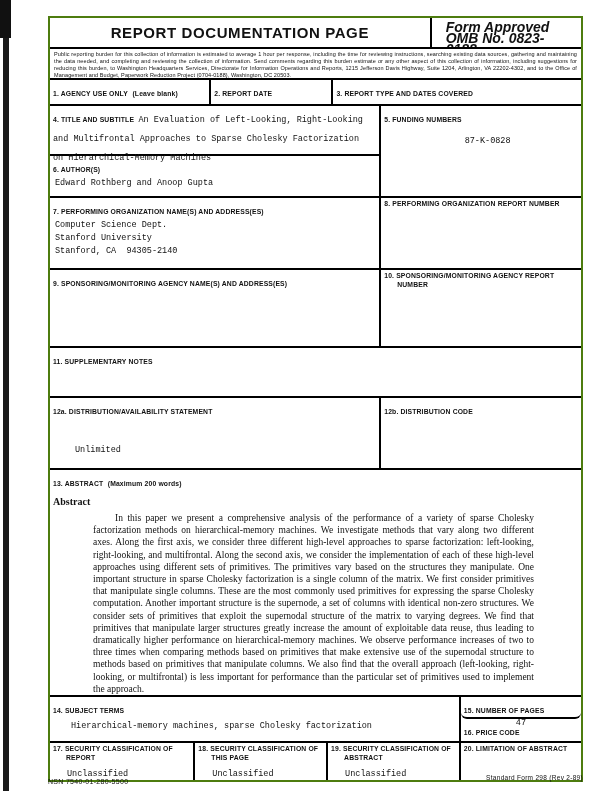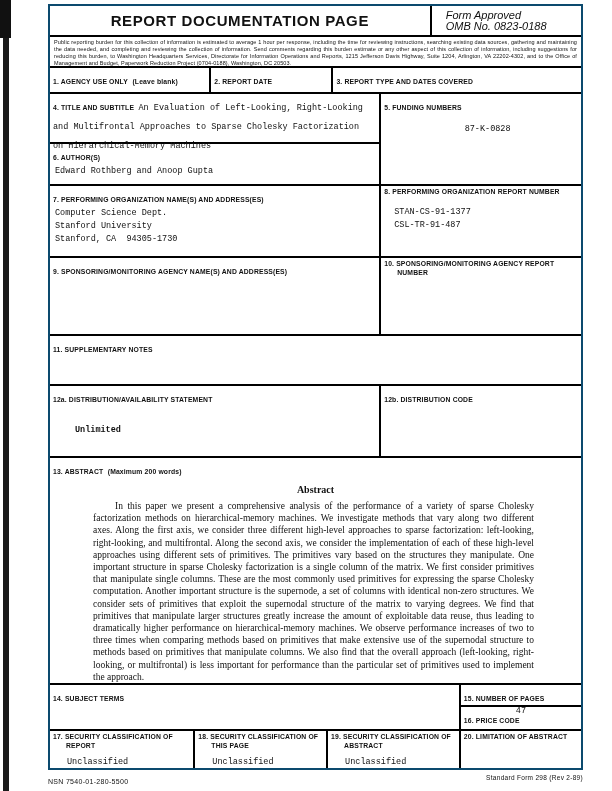--- a/index.html
+++ b/index.html
@@ -4,44 +4,44 @@
 <style>
   * { margin:0; padding:0; box-sizing:border-box; }
   html,body { width:612px; height:791px; background:#f4f3ef; }
   body { position:relative; font-family:"Liberation Sans", sans-serif; color:#111; }
   .page { position:absolute; inset:0; background:#ffffff; overflow:hidden; }
 
   
   .scan-bar { position:absolute; left:3px; top:0; width:6px; height:791px; background:#1a1a1a; }
   .scan-nub { position:absolute; left:0; top:0; width:11px; height:38px; background:#111; }
 
-  .form { position:absolute; left:48px; top:4px; width:535px; height:766px;
-          border:2px solid #0c4a6e; background:#fff; display:flex; flex-direction:column; }
+  .form { position:absolute; left:48px; top:16px; width:535px; height:766px;
+          border:2px solid #4d7c0f; background:#fff; display:flex; flex-direction:column; }
 
   .row { display:flex; border-bottom:2px solid #000; }
   .row:last-child { border-bottom:none; }
   .cell { position:relative; overflow:hidden; }
   .cell + .cell { border-left:2px solid #000; }
 
   .r-header { height:31px; }
   .r-burden { height:31px; }
   .r-1      { height:26px; }
   .r-45     { height:92px; }
   .r-78     { height:72px; }
   .r-910    { height:78px; }
   .r-11     { height:50px; }
   .r-12     { height:72px; }
   .r-13     { height:227px; }
   .r-14     { height:46px; }
   .r-17     { height:37px; }
 
   .title-cell { width:71.5%; display:flex; align-items:center; justify-content:center; }
   .doc-title { font-size:15px; font-weight:bold; letter-spacing:.6px; }
-  .approved-cell { width:28.5%; padding:4px 8px 16px 14px; font-style:italic; font-weight:400;
-                   font-size:11px; line-height:11px; }
+  .approved-cell { width:28.5%; padding:4px 8px 16px 14px; font-style:italic; font-weight:700;
+                   font-size:14px; line-height:11px; }
 
   .burden-cell { width:100%; padding:2px 4px; }
   .burden-text { font-size:5.5px; line-height:6.9px; text-align:justify; letter-spacing:.1px; }
 
   .label { font-size:6.8px; font-weight:bold; letter-spacing:.15px; line-height:8.5px; }
   .hang { display:block; padding-left:13px; text-indent:-13px; }
   .pad { padding:2px 3px; }
 
   .mono { font-family:"Liberation Mono","DejaVu Sans Mono",monospace; font-size:8.5px;
           line-height:13px; white-space:pre-wrap; }
@@ -49,34 +49,34 @@
   .c30 { width:30%; } .c23 { width:23%; } .c47 { width:47%; }
   .c62 { width:62%; } .c38 { width:38%; }
   .c77 { width:77%; } .c23r { width:23%; }
   .q1 { width:27%; } .q2 { width:25%; } .q3 { width:25%; } .q4 { width:23%; }
 
   .stack { display:flex; flex-direction:column; }
   .stack .sub { border-bottom:2px solid #000; }
   .stack .sub:last-child { border-bottom:none; }
   .sub-title { height:50px; }
   .sub-auth  { flex:1; }
-  .sub-15 { height:22px; }
+  .sub-15 { height:22px;border-radius:6px; }
   .sub-16 { flex:1; }
 
   .v-funding { margin:9px 0 0 13px;text-align:center; }
   .v-auth    { margin:1px 0 0 2px; }
   .v-org     { margin:1px 0 0 2px; }
   .v-repnum  { margin:9px 0 0 10px; }
   .v-sponsor { margin:13px 0 0 13px; }
-  .v-distrib { margin:18px 0 0 22px;font-weight:bold; }
+  .v-distrib { margin:26px 0 0 22px; }
   .v-subject { margin:3px 0 0 18px; }
   .v-pages   { text-align:center; margin-top:0px; }
   .v-class   { margin:6px 0 0 14px;font-family:Liberation Mono, monospace; }
 
-  .abstract-heading { text-align:center; font-family:"Liberation Serif",serif;
+  .abstract-heading { text-align:left; font-family:"Liberation Serif",serif;
                       font-weight:bold; font-size:10px; margin-top:6px; }
   .abstract-body { font-family:"Liberation Serif",serif; font-size:9.5px; line-height:12.2px;
                    text-align:justify; text-indent:22px; margin:5px 44px 0 40px; }
 
   .footer-nsn { position:absolute; left:48px; top:778px; font-size:7px; letter-spacing:.3px; }
   .footer-sf  { position:absolute; right:29px; top:774px; font-size:6.5px; letter-spacing:.3px; }
 </style>
 </head>
 <body>
 
@@ -135,26 +135,24 @@
         <span class="label">5. FUNDING NUMBERS</span>
         <div class="mono v-funding">87-K-0828</div>
       </div>
     </div>
 
     <div class="row r-78">
       <div class="cell c62 pad">
         <span class="label">7. PERFORMING ORGANIZATION NAME(S) AND ADDRESS(ES)</span>
         <div class="mono v-org">Computer Science Dept.
 Stanford University
-Stanford, CA  94305-1730</div>
+Stanford, CA  94305-2140</div>
       </div>
       <div class="cell c38 pad">
         <span class="label hang">8. PERFORMING ORGANIZATION REPORT NUMBER</span>
-        <div class="mono v-repnum">STAN-CS-91-1377
-CSL-TR-91-487</div>
       </div>
     </div>
 
     <div class="row r-910">
       <div class="cell c62 pad">
         <span class="label">9. SPONSORING/MONITORING AGENCY NAME(S) AND ADDRESS(ES)</span>
       </div>
       <div class="cell c38 pad">
         <span class="label hang">10. SPONSORING/MONITORING AGENCY REPORT NUMBER</span>
         <div class="mono"></div>
@@ -184,20 +182,21 @@
         <span class="label">13. ABSTRACT</span>
         <span class="label it">(Maximum 200 words)</span>
         <div class="abstract-heading">Abstract</div>
         <div class="abstract-body">In this paper we present a comprehensive analysis of the performance of a variety of sparse Cholesky factorization methods on hierarchical-memory machines. We investigate methods that vary along two different axes. Along the first axis, we consider three different high-level approaches to sparse factorization: left-looking, right-looking, and multifrontal. Along the second axis, we consider the implementation of each of these high-level approaches using different sets of primitives. The primitives vary based on the structures they manipulate. One important structure in sparse Cholesky factorization is a single column of the matrix. We first consider primitives that manipulate single columns. These are the most commonly used primitives for expressing the sparse Cholesky computation. Another important structure is the supernode, a set of columns with identical non-zero structures. We consider sets of primitives that exploit the supernodal structure of the matrix to varying degrees. We find that primitives that manipulate larger structures greatly increase the amount of exploitable data reuse, thus leading to dramatically higher performance on hierarchical-memory machines. We observe performance increases of two to three times when comparing methods based on primitives that make extensive use of the supernodal structure to methods based on primitives that manipulate columns. We also find that the overall approach (left-looking, right-looking, or multifrontal) is less important for performance than the particular set of primitives used to implement the approach.</div>
       </div>
     </div>
 
     <div class="row r-14">
       <div class="cell c77 pad">
         <span class="label">14. SUBJECT TERMS</span>
+        <div class="mono v-subject">Hierarchical-memory machines, sparse Cholesky factorization</div>
       </div>
       <div class="cell c23r stack">
         <div class="sub sub-15 pad">
           <span class="label">15. NUMBER OF PAGES</span>
           <div class="mono v-pages">47</div>
         </div>
         <div class="sub sub-16 pad">
           <span class="label">16. PRICE CODE</span>
           <div class="mono"></div>
         </div>

